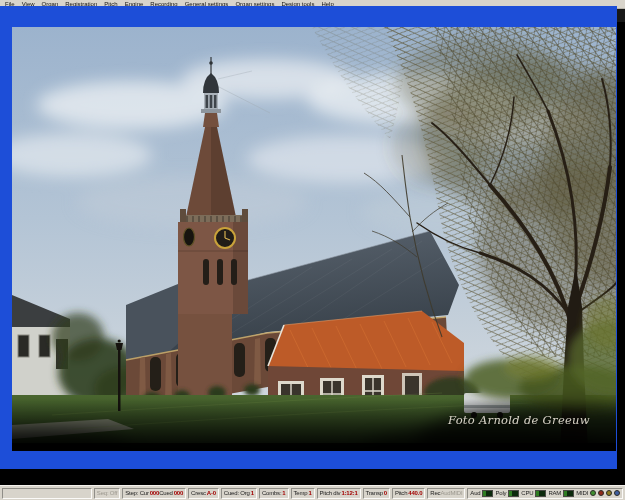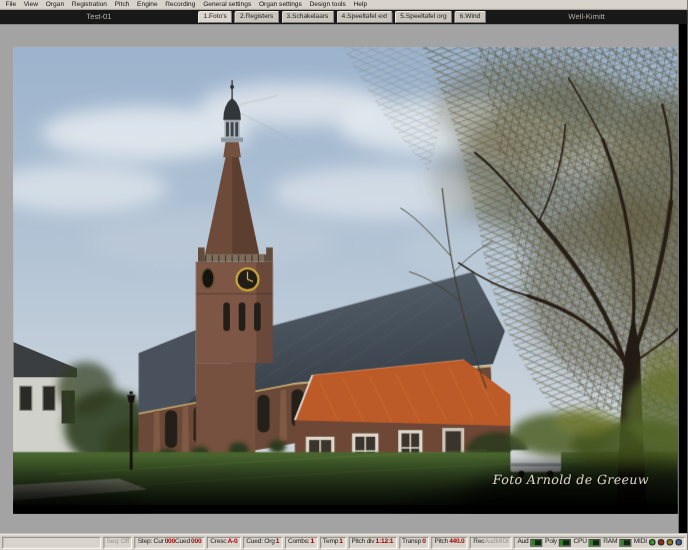--- a/index.html
+++ b/index.html
@@ -14,21 +14,21 @@
   .tabbar{position:absolute;top:9px;left:0;width:625px;height:13px;background:#181818;
           display:flex;align-items:center;box-sizing:border-box;}
   .tab-left{width:180px;text-align:center;font-size:7px;color:#b7b3ab;white-space:nowrap;}
   .tabs{display:flex;gap:2px;align-items:center;}
   .tab{font-size:6px;line-height:9px;padding:0 4px;background:#c9c5bd;color:#1a1a1a;
        border:1px solid;border-color:#efece6 #7d7a74 #7d7a74 #efece6;border-radius:2px 2px 0 0;
        white-space:nowrap;}
   .tab.active{background:#dad6ce;}
   .tab-right{flex:1;text-align:center;font-size:7px;color:#aeaaa2;white-space:nowrap;overflow:hidden;}
   
-  .stage{position:absolute;top:22px;left:0;width:617px;height:463px;background:#a3a3a3;}
+  .stage{position:absolute;top:6px;left:0;width:617px;height:463px;background:#1d4ed8;}
   .photo{position:absolute;left:12px;top:21px;width:604px;height:424px;overflow:hidden;background:#a9bcd0;}
   .photo svg{display:block;}
   .watermark{position:absolute;left:436px;top:386px;font-family:"DejaVu Serif",serif;font-style:italic;
              font-size:11.5px;color:#e9e4d7;opacity:.92;letter-spacing:.3px;white-space:nowrap;
              text-shadow:0 1px 2px rgba(0,0,0,.85);z-index:2;}
   
   .statusbar{position:absolute;bottom:0;left:0;width:625px;height:15px;background:#d8d4cb;
              border-top:1px solid #f2f0ec;display:flex;align-items:center;gap:2px;
              padding:0 2px;box-sizing:border-box;overflow:hidden;}
   .sb-seg{border:1px solid;border-color:#8f8d87 #fbfaf8 #fbfaf8 #8f8d87;height:11px;

